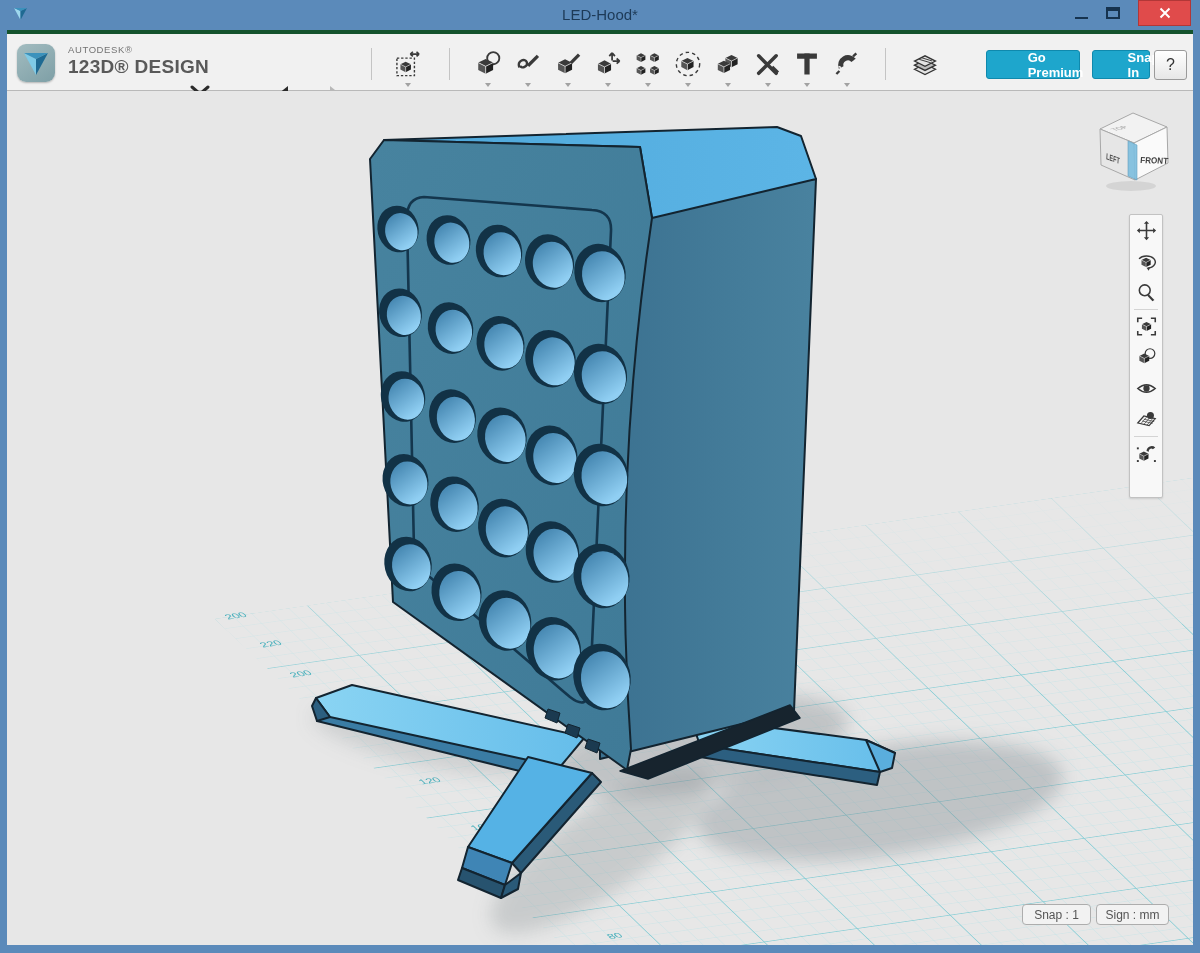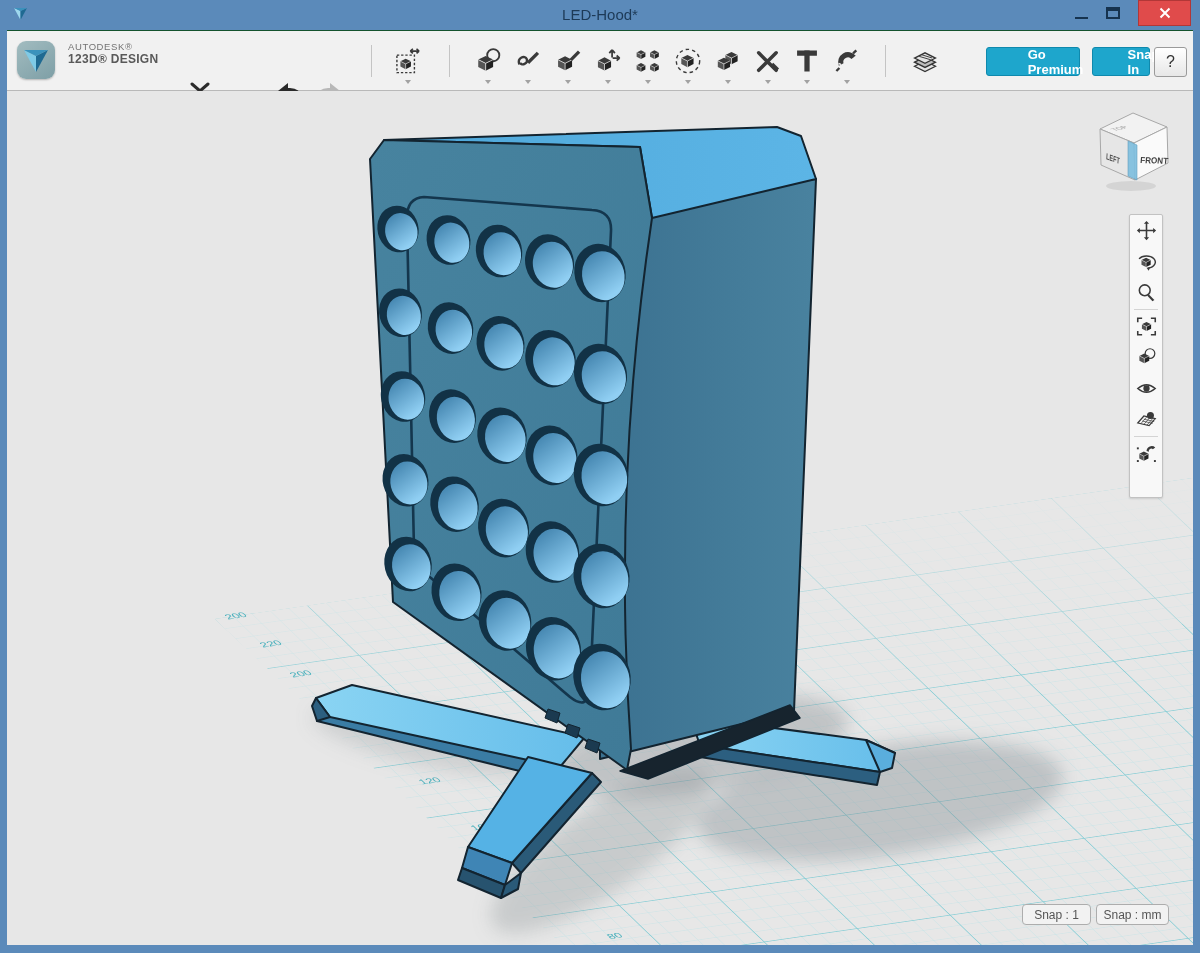--- a/index.html
+++ b/index.html
@@ -12,26 +12,26 @@
   #window-title { position:absolute; left:50%; top:6px; transform:translateX(-50%); font-size:15px; color:#1d3a57; }
   .winbtn { position:absolute; top:0; height:26px; display:flex; align-items:center; justify-content:center; }
   #min-btn { left:1066px; width:30px; }
   #min-glyph { width:13px; height:0; border-bottom:2px solid #16334f; margin-top:10px; }
   #max-btn { left:1098px; width:30px; }
   #max-glyph { width:14px; height:12px; border:2px solid #16334f; border-top-width:4px; }
   #close-btn { left:1138px; width:53px; background:var(--close,#e04b4b); box-shadow:0 0 0 1px #b23737 inset; }
 
   
   #toolbar { position:absolute; left:7px; top:30px; width:1186px; height:61px; background:#f1f1f1;
-             border-top:1px solid #14532d; border-bottom:1px solid #b9b9b9; }
+             border-top:4px solid #14532d; border-bottom:1px solid #b9b9b9; }
   #logo-tile { position:absolute; left:10px; top:10px; width:38px; height:38px; border-radius:9px;
                background:linear-gradient(145deg,#a2bcc0,#7e9fa6); box-shadow:0 1px 2px rgba(0,0,0,.25); }
   #brand { position:absolute; left:61px; top:11px; line-height:1.15; }
   #brand-autodesk { font-size:9.5px; letter-spacing:.6px; color:#737373; }
-  #brand-product { font-size:12px; font-weight:bold; color:#595959; letter-spacing:.3px; }
+  #brand-product { font-size:19px; font-weight:bold; color:#595959; letter-spacing:.3px; }
   .tb-sep { position:absolute; top:14px; width:1px; height:32px; background:#c4c4c4; }
   .toolbtn { position:absolute; top:13px; width:34px; height:34px; display:flex; align-items:center; justify-content:center; }
   .tool-arrow { position:absolute; top:49px; width:0; height:0; border-left:3.5px solid transparent;
                 border-right:3.5px solid transparent; border-top:4px solid #a2a2a2; }
   .cta { position:absolute; top:16px; height:29px; border:1px solid #0f89ad; border-radius:3px;
          background:var(--accent,#1ea6cc); color:#fff; font-weight:bold; font-size:13px;
          display:flex; align-items:center; justify-content:center; cursor:pointer;padding-left:45px; }
   #go-premium { left:979px; width:94px; }
   #sign-in { left:1085px; width:58px; }
   #help-btn { position:absolute; left:1147px; top:16px; width:33px; height:30px; border:1px solid #9a9a9a; border-radius:3px;
@@ -530,15 +530,15 @@
         </div>
         <div class="snav-sep"></div>
         <div class="snav-btn">
           <svg width="21" height="21" viewBox="0 0 24 24">
             <use href="#icon-snap-toggle"></use>
           </svg>
         </div>
       </div>
 
     <div class="status-btn" id="snap-btn">Snap : 1</div>
-    <div class="status-btn" id="units-btn">Snap : mm</div>
+    <div class="status-btn" id="units-btn">Sign : mm</div>
   </div>
 </div>
 
 </body></html>

